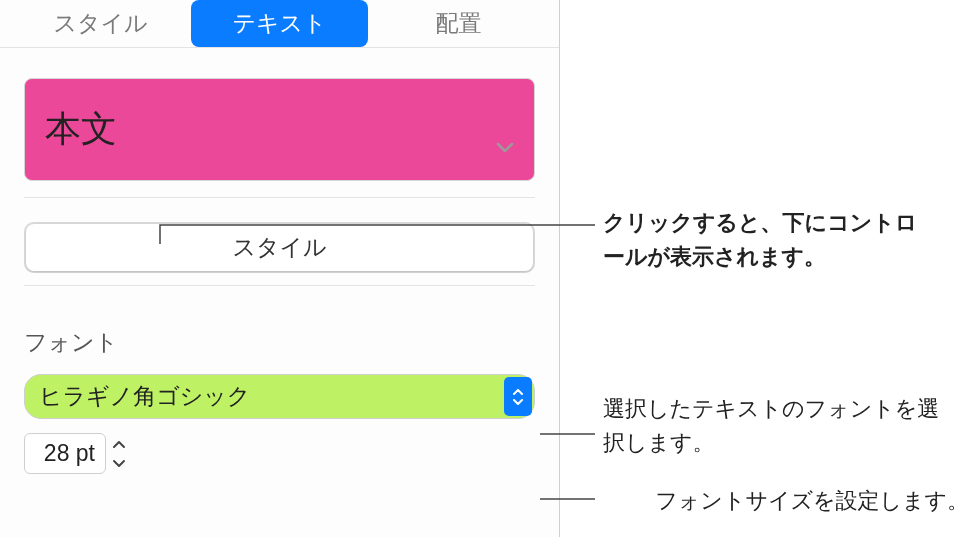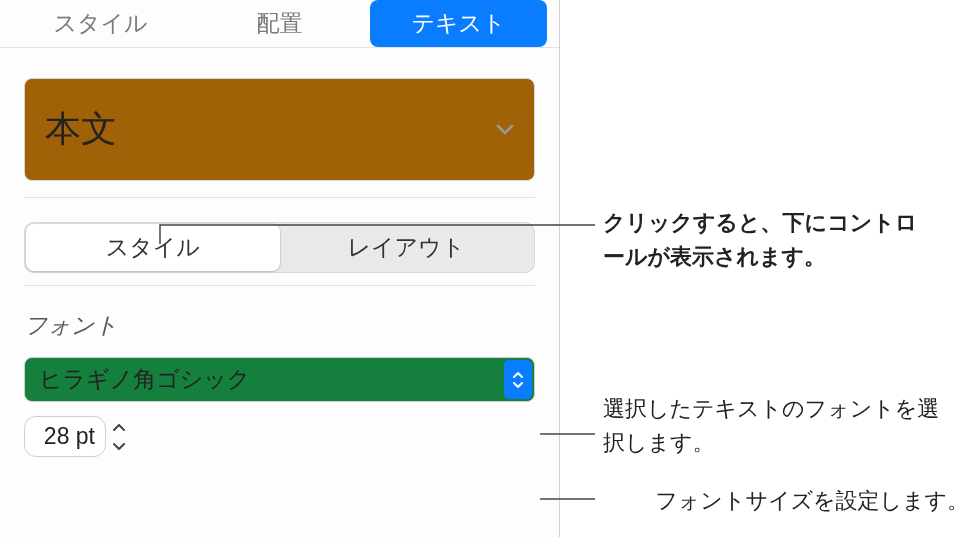--- a/index.html
+++ b/index.html
@@ -42,23 +42,23 @@
       background: #0a7cff;
       color: #fff;
       font-weight: 500;
     }
     .paragraph-style {
       margin: 30px 24px 16px;
       border: 1px solid #d6d6d6;
       border-radius: 8px;
       padding: 26px 20px 26px 20px;
       display: flex;
-      align-items: center;
+      align-items: flex-end;
       justify-content: space-between;
-      background: #a16207;
+      background: #ec4899;
     }
     .paragraph-style .label {
       font-size: 36px;
       color: #222;
     }
     .chevron-down {
       color: #999;
     }
     .chevron-down svg { display: block; }
     .divider {
@@ -81,37 +81,36 @@
       font-size: 23px;
       color: #333;
       border-radius: 8px;
       cursor: pointer;
     }
     .segment.active {
       background: #fff;
       box-shadow: 0 1px 2px rgba(0,0,0,0.12), 0 0 0 1px #d8d8d8;
     }
     .section-header {
-      margin: 24px 24px 16px;
+      margin: 41px 24px 16px;
       font-size: 23px;
       color: #555;
-      font-style: italic;
     }
     .select-row {
       display: flex;
       align-items: center;
       margin: 14px 24px 0;
       gap: 20px;
     }
     .select {
       position: relative;
       flex: 1;
-      background: #15803d;
+      background: #bef264;
       border: 1px solid #cfcfcf;
-      border-radius: 8px;
+      border-radius: 17px;
       padding: 6px 56px 6px 14px;
       font-size: 23px;
       color: #222;
       display: flex;
       align-items: center;
       min-height: 40px;
     }
     .select.small { flex: 0 0 320px; }
     .select .knob {
       position: absolute;
@@ -129,21 +128,21 @@
     }
     .knob svg { display: block; }
     .size-group {
       display: flex;
       align-items: center;
       gap: 2px;
     }
     .size-box {
       background: #fff;
       border: 1px solid #cfcfcf;
-      border-radius: 12px;
+      border-radius: 6px;
       padding: 6px 10px;
       font-size: 23px;
       color: #222;
       min-width: 82px;
       text-align: right;
     }
     .stepper {
       display: flex;
       flex-direction: column;
       gap: 1px;
@@ -178,45 +177,42 @@
     }
   </style>
 </head>
 <body>
 
 <div class="panel">
   <div class="tabs">
     <div class="tab">
       <span>スタイル</span>
     </div>
+    <div class="tab active">
+      <span>テキスト</span>
+    </div>
     <div class="tab">
       <span>配置</span>
-    </div>
-    <div class="tab active">
-      <span>テキスト</span>
     </div>
   </div>
 
   <div class="paragraph-style">
     <span class="label">本文</span>
     <span class="chevron-down">
       <svg width="18" height="12" viewBox="0 0 18 12">
           <path d="M2 2 L9 9 L16 2" stroke="#9a9a9a" stroke-width="2.5" fill="none" stroke-linecap="round" stroke-linejoin="round"></path>
         </svg>
     </span>
   </div>
 
   <div class="divider"></div>
 
   <div class="segmented">
     <div class="segment active">
       <span>スタイル</span>
-    </div>
-    <div class="segment">
-      <span>レイアウト</span>
     </div>
   </div>
 
   <div class="divider"></div>
 
   <div class="section-header">フォント</div>
 
   <div class="select-row">
     <div class="select">
       <span>ヒラギノ角ゴシック</span>

